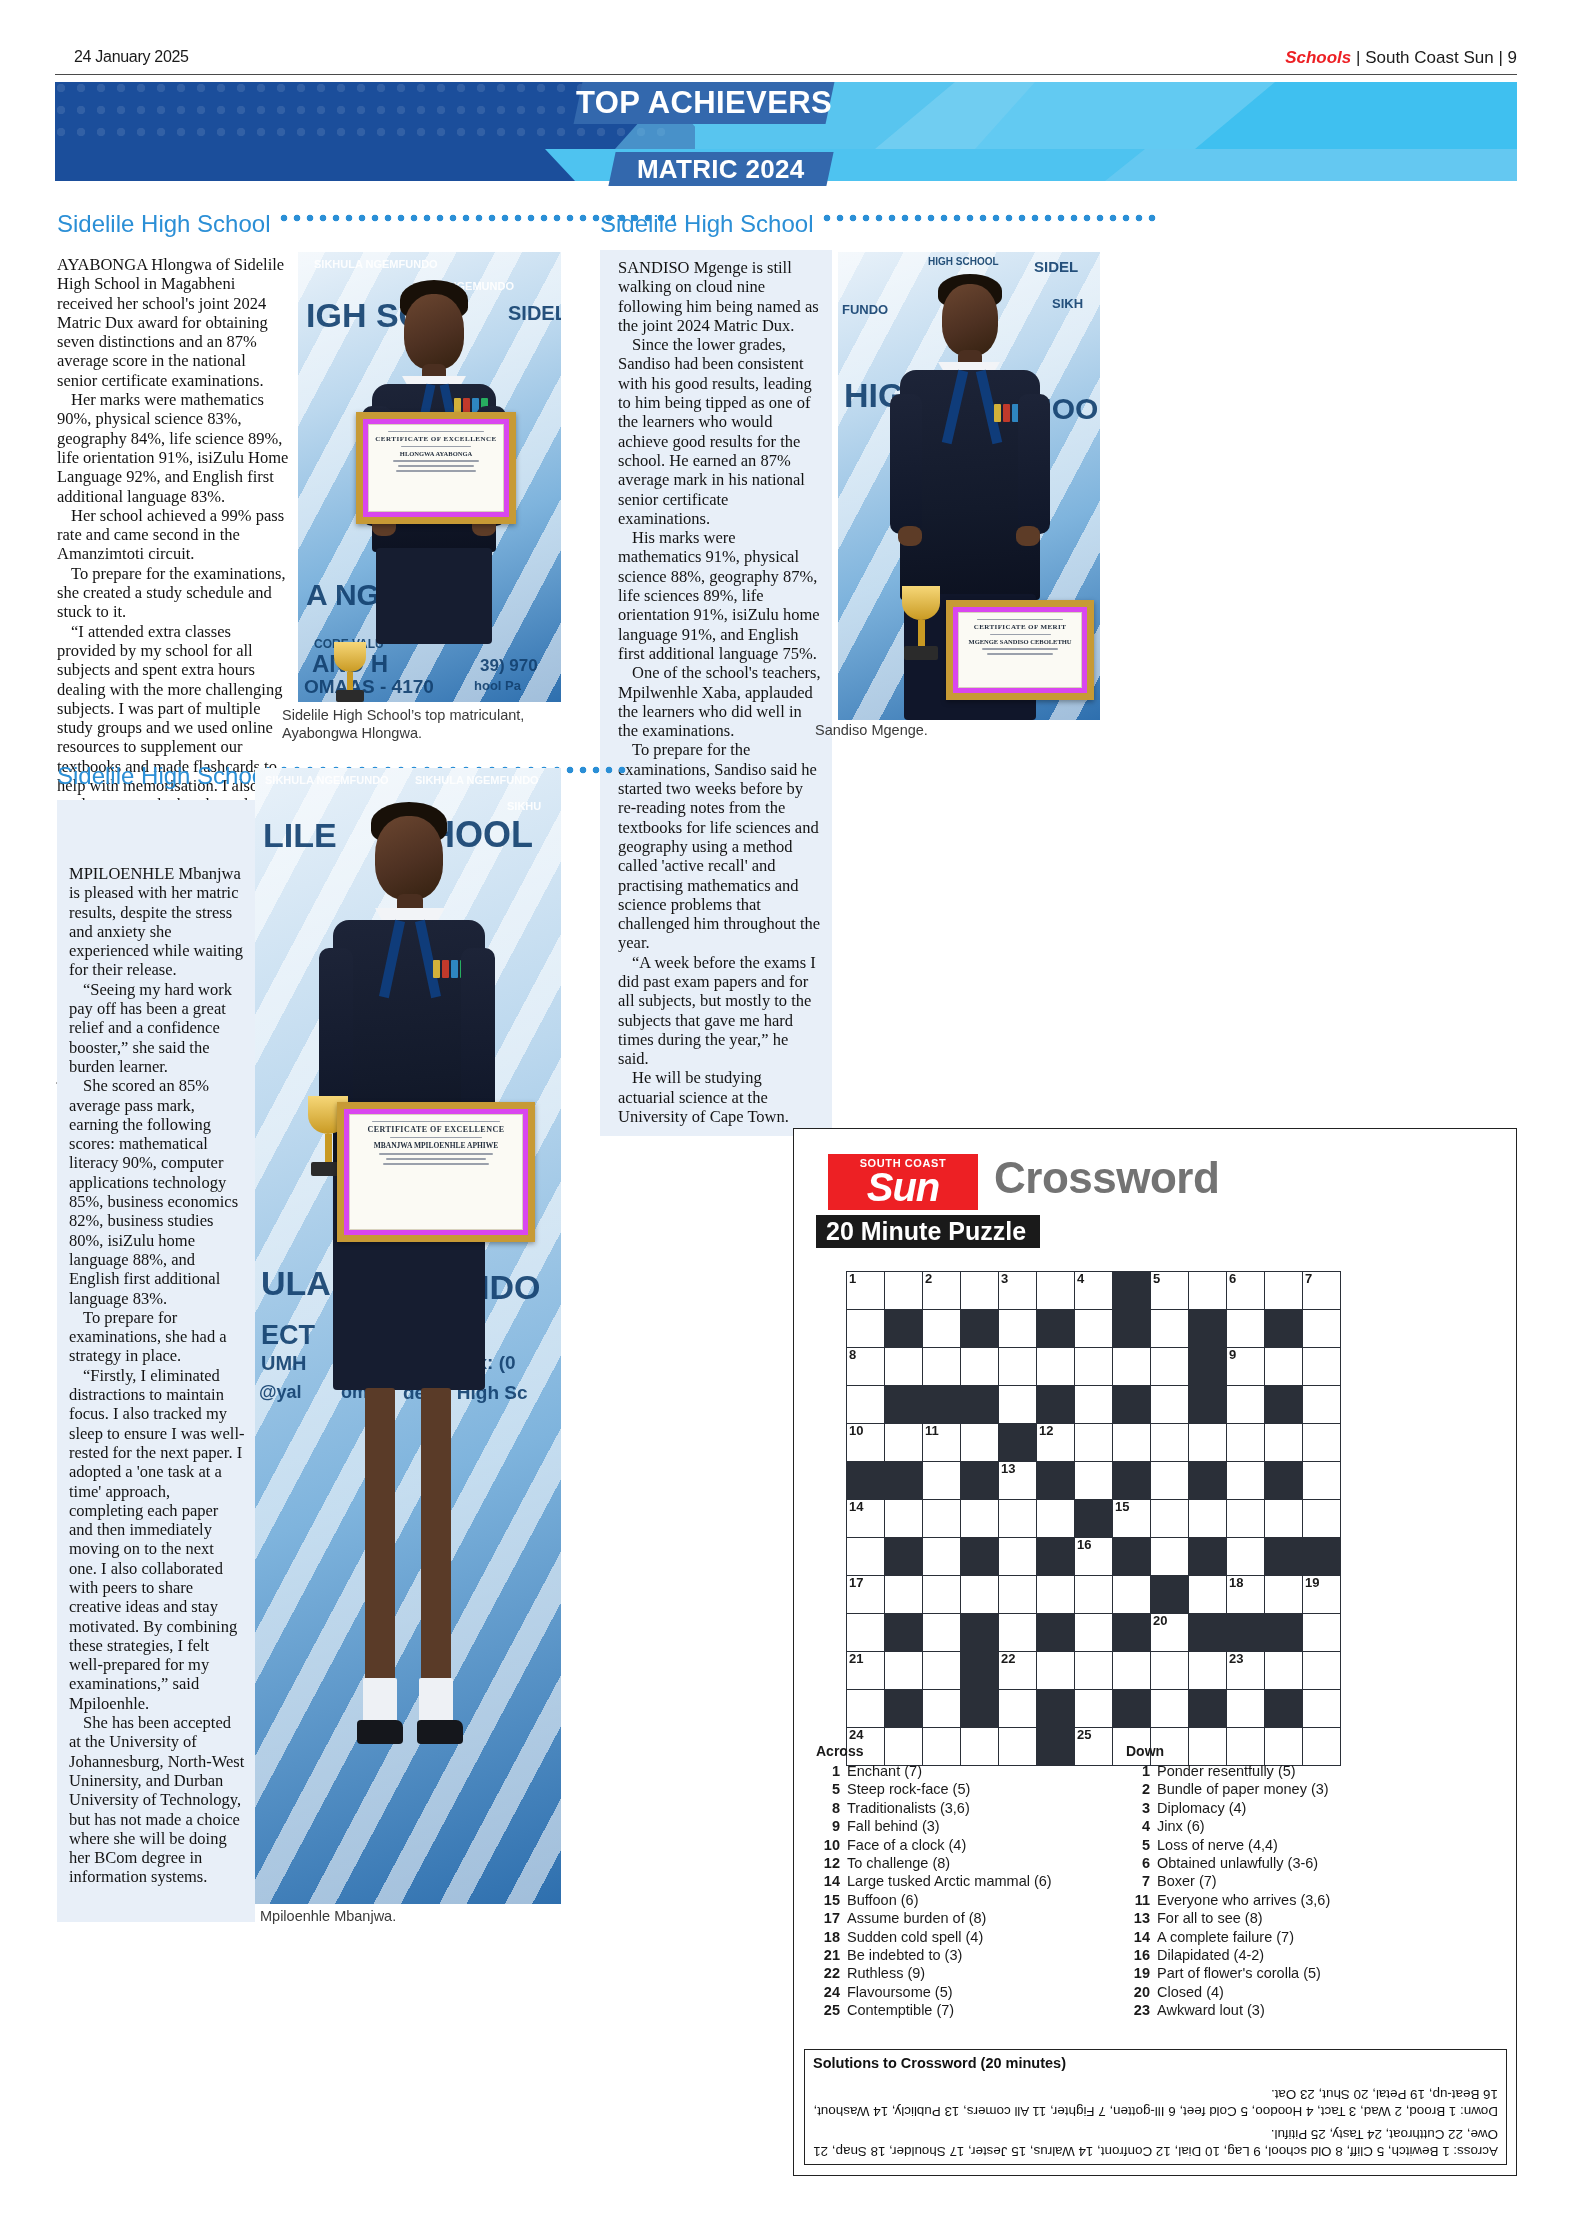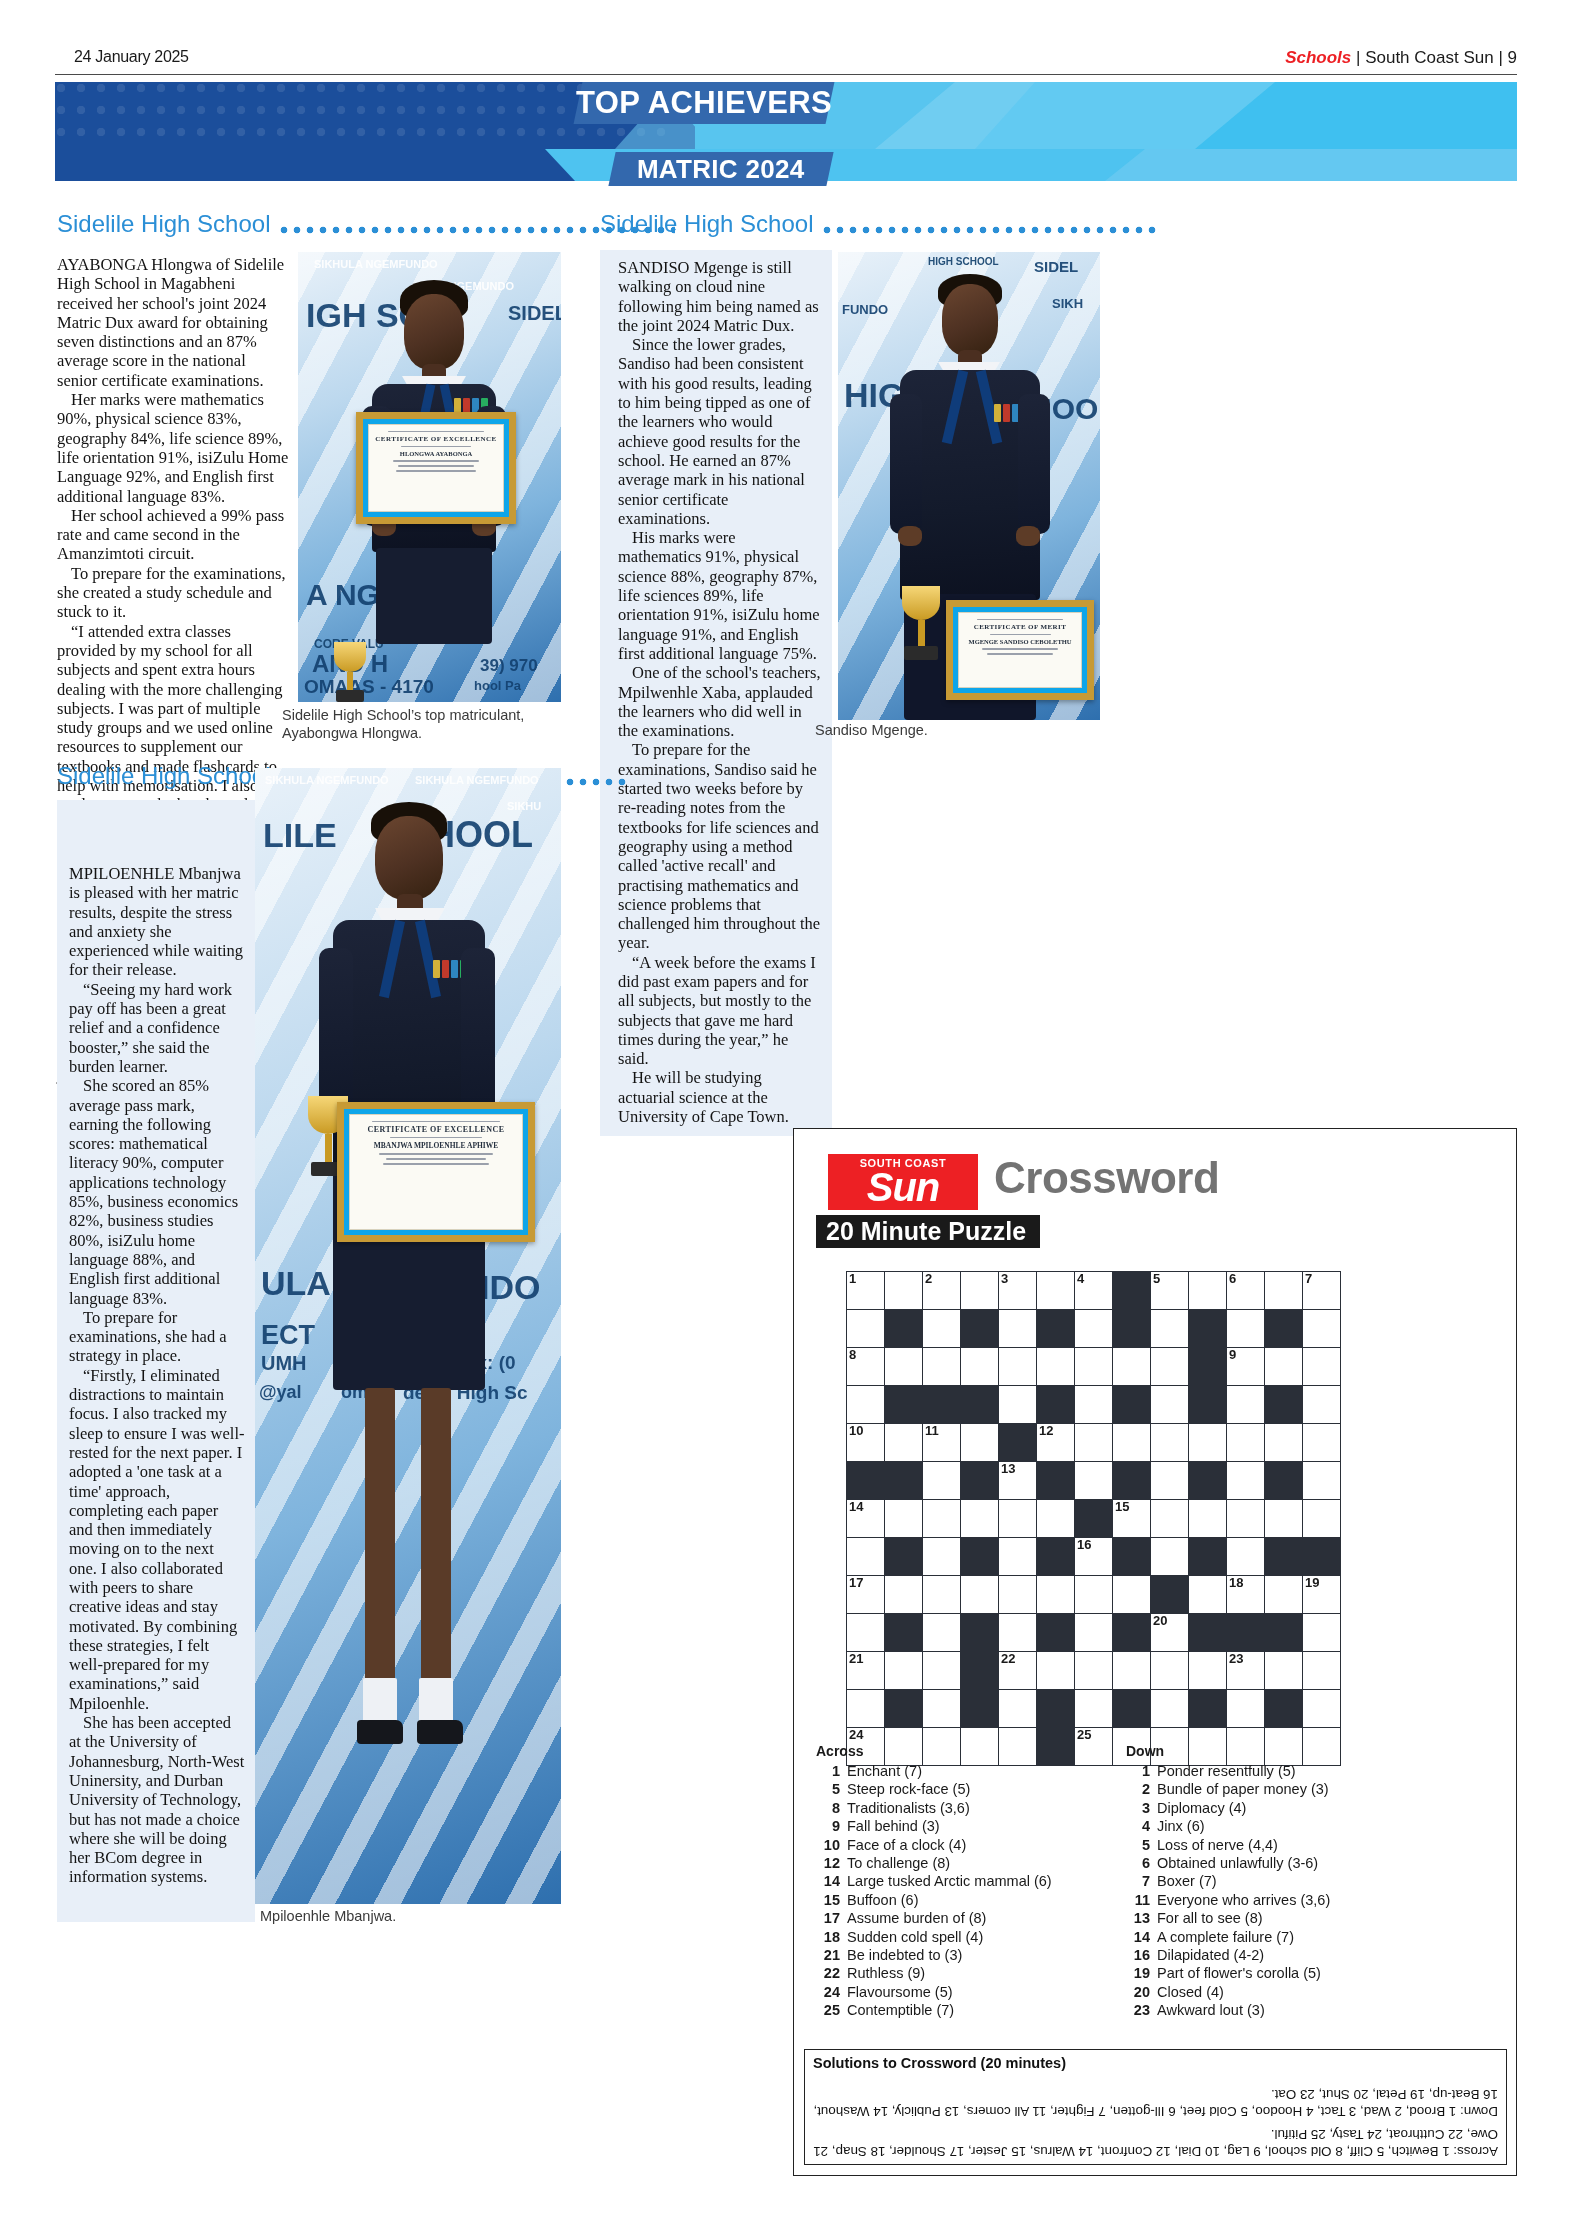--- a/index.html
+++ b/index.html
@@ -95,21 +95,21 @@
     font-family: "Liberation Sans", sans-serif;
     font-weight: bold; font-size: 26px; color: #ffffff;
     letter-spacing: 0.3px; white-space: nowrap;
   }
 
   
   .sec-head {
     position: absolute;
     font-family: "Liberation Sans Narrow", "Liberation Sans", sans-serif;
     font-size: 24px; color: #2b8fd6; white-space: nowrap;
-    display: flex; align-items: flex-end;
+    display: flex; align-items: flex-start;
   }
   .sec-head .dotline {
     display: inline-block; height: 16px; margin-left: 10px;
     background-image: radial-gradient(circle at 4px 8px, #2b8fd6 3.2px, transparent 3.6px);
     background-size: 13px 16px; background-repeat: repeat-x;
   }
 
   
   .body-col {
     position: absolute;
@@ -190,21 +190,21 @@
     position: absolute; background: #5d3c27; border-radius: 40%;
   }
   .medal-ribbon {
     position: absolute; background: #0f3c7a;
   }
   .badge-row { position: absolute; display: flex; gap: 2px; }
   .badge-row i { display:block; width: 7px; height: 18px; border-radius: 1px; }
 
   .cert {
     position: absolute;
-    background: #0ea5e9;
+    background: #d946ef;
     border: 7px solid #c79a35;
     box-shadow: 0 2px 5px rgba(0,0,0,.35);
   }
   .cert .inner {
     position: absolute; inset: 5px; background: #fbfaf4;
     border: 1px solid #d8d2bd;
     display: flex; flex-direction: column; align-items: center;
     padding-top: 6px; gap: 3px;
   }
   .cert .l { height: 2px; background: #9aa0ab; border-radius: 1px; }

